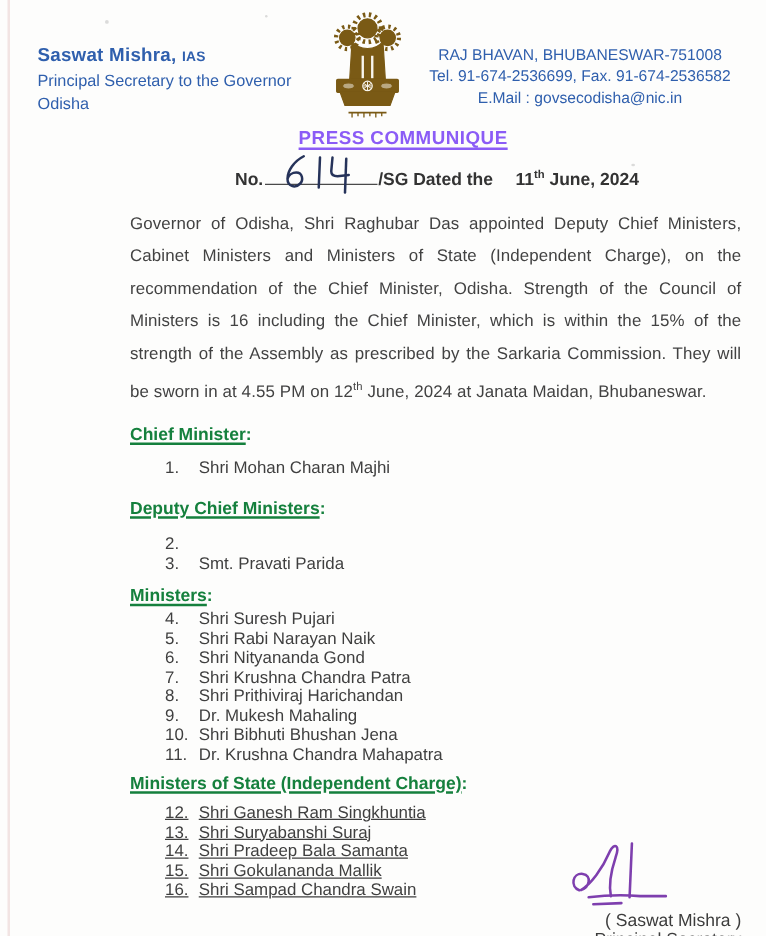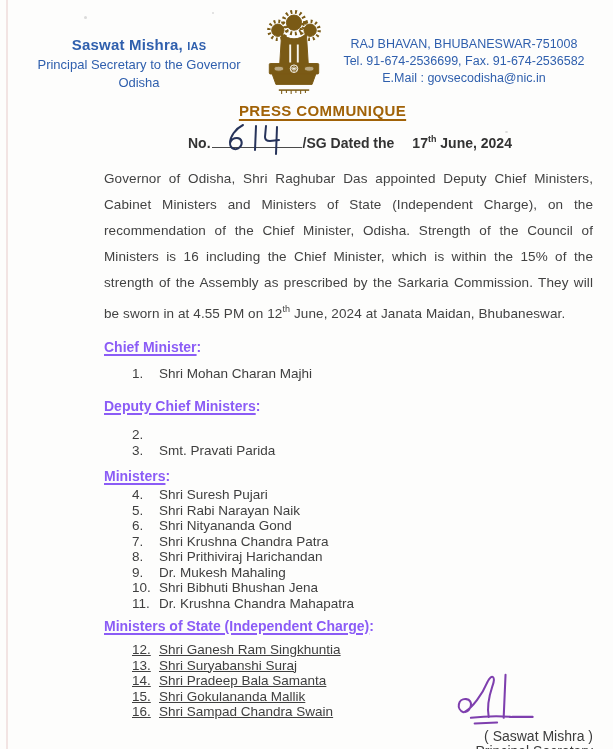--- a/index.html
+++ b/index.html
@@ -18,47 +18,47 @@
     margin:0 auto;overflow:hidden;color:var(--body);
   }
   .scan-edge{position:absolute;left:6px;top:0;bottom:0;width:2px;background:#ecd9d9;opacity:.7;}
   .speck{position:absolute;border-radius:50%;background:#9a9a9a;opacity:.35;}
   .speck.s1{left:84px;top:16px;width:3px;height:3px;}
   .speck.s2{left:212px;top:12px;width:2px;height:2px;}
   .speck.s3{left:505px;top:131px;width:3px;height:2px;}
 
   
   .letterhead{display:flex;justify-content:space-between;align-items:flex-start;padding:8px 24px 0 30px;height:98px;}
-  .lh-left{width:218px;text-align:center;margin-top:27px;color:var(--blue);}
+  .lh-left{width:218px;margin-top:27px;color:var(--blue);}
   .lh-left .name{font-weight:bold;font-size:15px;line-height:20px;letter-spacing:.2px;}
   .lh-left .name .ias{font-size:11px;font-weight:bold;}
   .lh-left .sub{font-size:13px;line-height:18px;}
   .lh-emblem{width:80px;text-align:center;}
   .lh-right{width:250px;text-align:center;margin-top:28px;color:var(--blue);font-size:12.5px;line-height:17px;}
 
   
   .doc-title{
-    text-align:center;margin-top:4px;font-weight:bold;font-size:15px;color:#a16207;
+    text-align:center;margin-top:4px;font-weight:bold;font-size:15px;color:#8b5cf6;
     text-decoration:underline;text-decoration-thickness:1.5px;text-underline-offset:3px;letter-spacing:.4px;margin-left:32px;
   }
   .ref-line{margin:9px 0 0 188px;font-weight:bold;font-size:14px;color:#333;display:flex;align-items:baseline;height:26px;}
   .no-box{position:relative;display:inline-block;width:90px;height:20px;border-bottom:1.5px solid #4a4a4a;margin:0 1px;}
   .no-box svg{position:absolute;left:4px;bottom:-9px;overflow:visible;}
   .ref-date{margin-left:18px;}
   sup{font-size:9px;}
 
   
   .body-par{
     margin:12px 20px 0 104px;font-size:13.5px;line-height:26px;color:var(--body);
     text-align:justify;letter-spacing:.1px;
   }
 
   
   .sections{margin-left:104px;color:#3f3f3f;}
-  .sec-heading{font-size:14px;font-weight:bold;color:#8b5cf6;}
+  .sec-heading{font-size:14px;font-weight:bold;color:#15803d;}
   .sec-heading .hu{text-decoration:underline;text-decoration-thickness:1.5px;text-underline-offset:2px;}
   .roster{list-style:none;}
   .roster li{font-size:13.5px;line-height:15.5px;display:flex;}
   .roster .num{display:inline-block;min-width:27px;padding-left:28px;box-sizing:content-box;}
   .s-cm{margin-top:12px;} .s-cm .roster{margin-top:11px;}
   .s-dcm{margin-top:17px;} .s-dcm .roster{margin-top:13px;}
   .s-min{margin-top:10px;} .s-min .roster{margin-top:3px;}
   .s-mos{margin-top:7px;} .s-mos .roster{margin-top:8px;text-decoration:underline;}
 
   
@@ -123,21 +123,21 @@
       <svg width="78" height="34" viewBox="0 0 78 34" aria-hidden="true">
         <g fill="none" stroke="#26335a" stroke-width="2" stroke-linecap="round">
           <path d="M27,3 C19,7 14,15 14,21 C14,27 20,29 24,25 C27,22 26,16 21,16 C18,16 15,18 14,21"></path>
           <path d="M40,4 L39,28"></path>
           <path d="M50,4 L49,15 C49,18 51,19 54,19 L63,18"></path>
           <path d="M61,5 L60,32"></path>
         </g>
       </svg>
     </span>
     <span>/SG Dated the</span>
-    <span class="ref-date"><span>17</span><sup>th</sup><span> June, 2024</span></span>
+    <span class="ref-date"><span>11</span><sup>th</sup><span> June, 2024</span></span>
   </div>
 
   <p class="body-par"><span>Governor of Odisha, Shri Raghubar Das appointed Deputy Chief Ministers, Cabinet Ministers and Ministers of State (Independent Charge), on the recommendation of the Chief Minister, Odisha.  Strength of the Council of Ministers is 16 including the Chief Minister, which is within the 15% of the strength of the Assembly as prescribed by the Sarkaria Commission.  They will be sworn in at 4.55 PM on 12</span><sup>th</sup><span> June, 2024 at Janata Maidan, Bhubaneswar.</span></p>
 
   <div class="sections">
 
     <section class="s-cm">
       <div class="sec-heading"><span class="hu">Chief Minister</span><span>:</span></div>
       <ul class="roster">
         <li>

